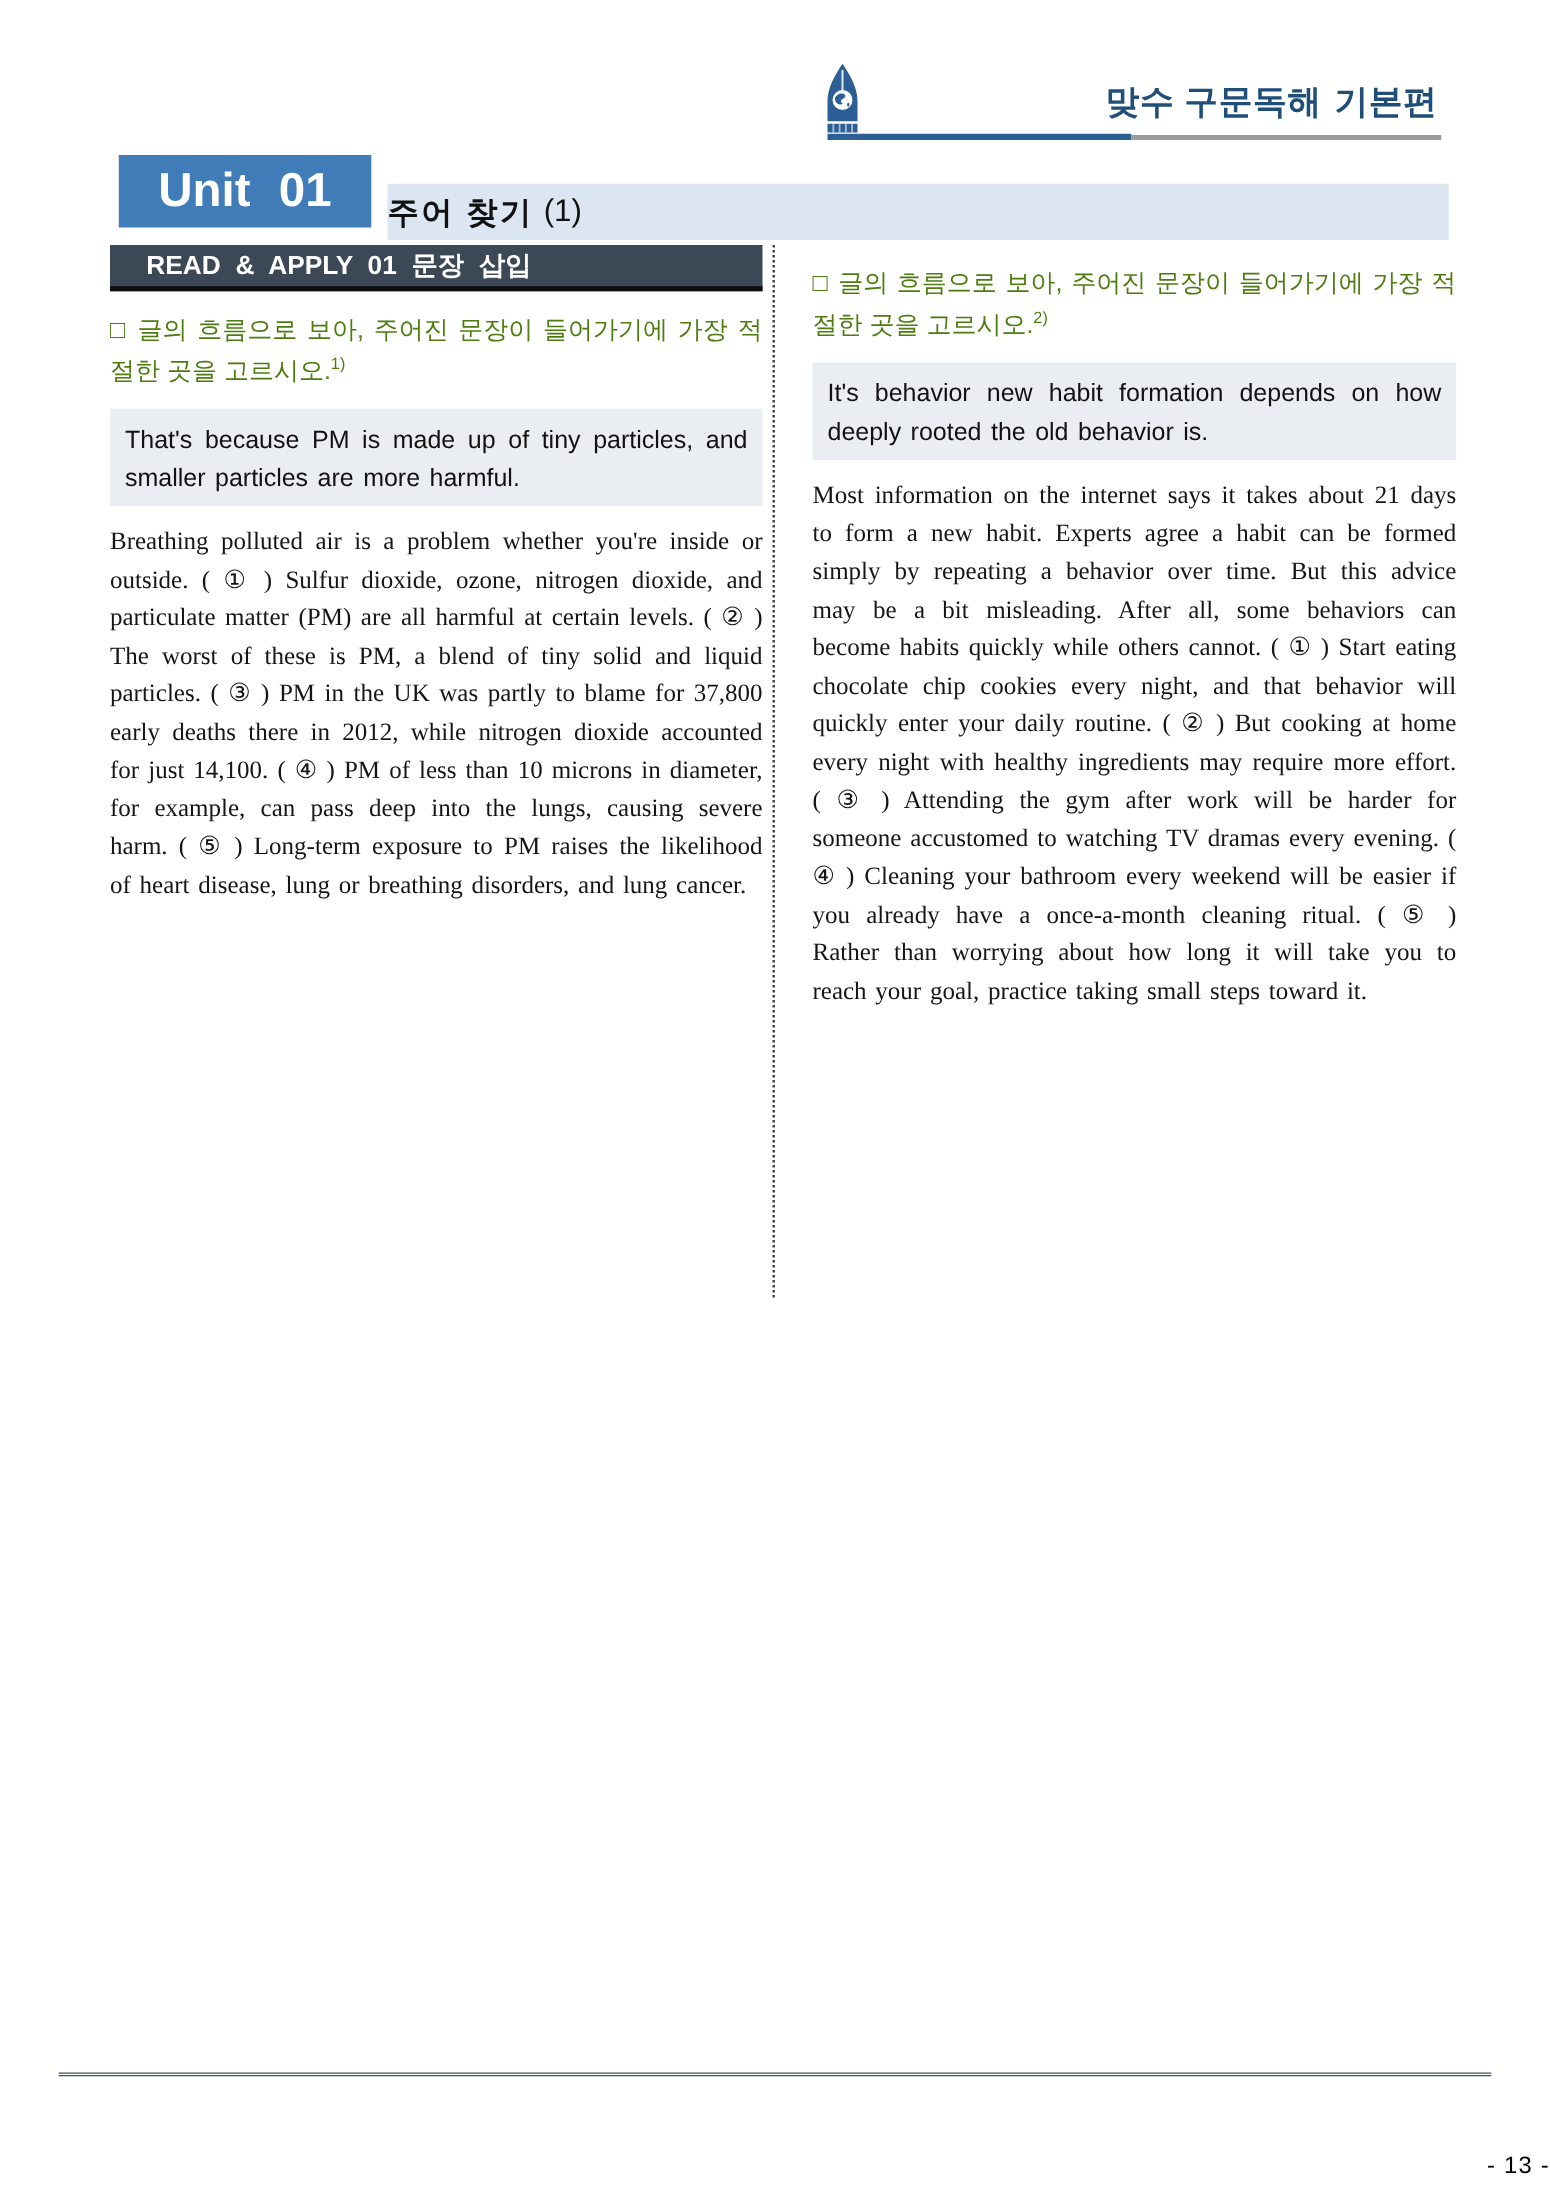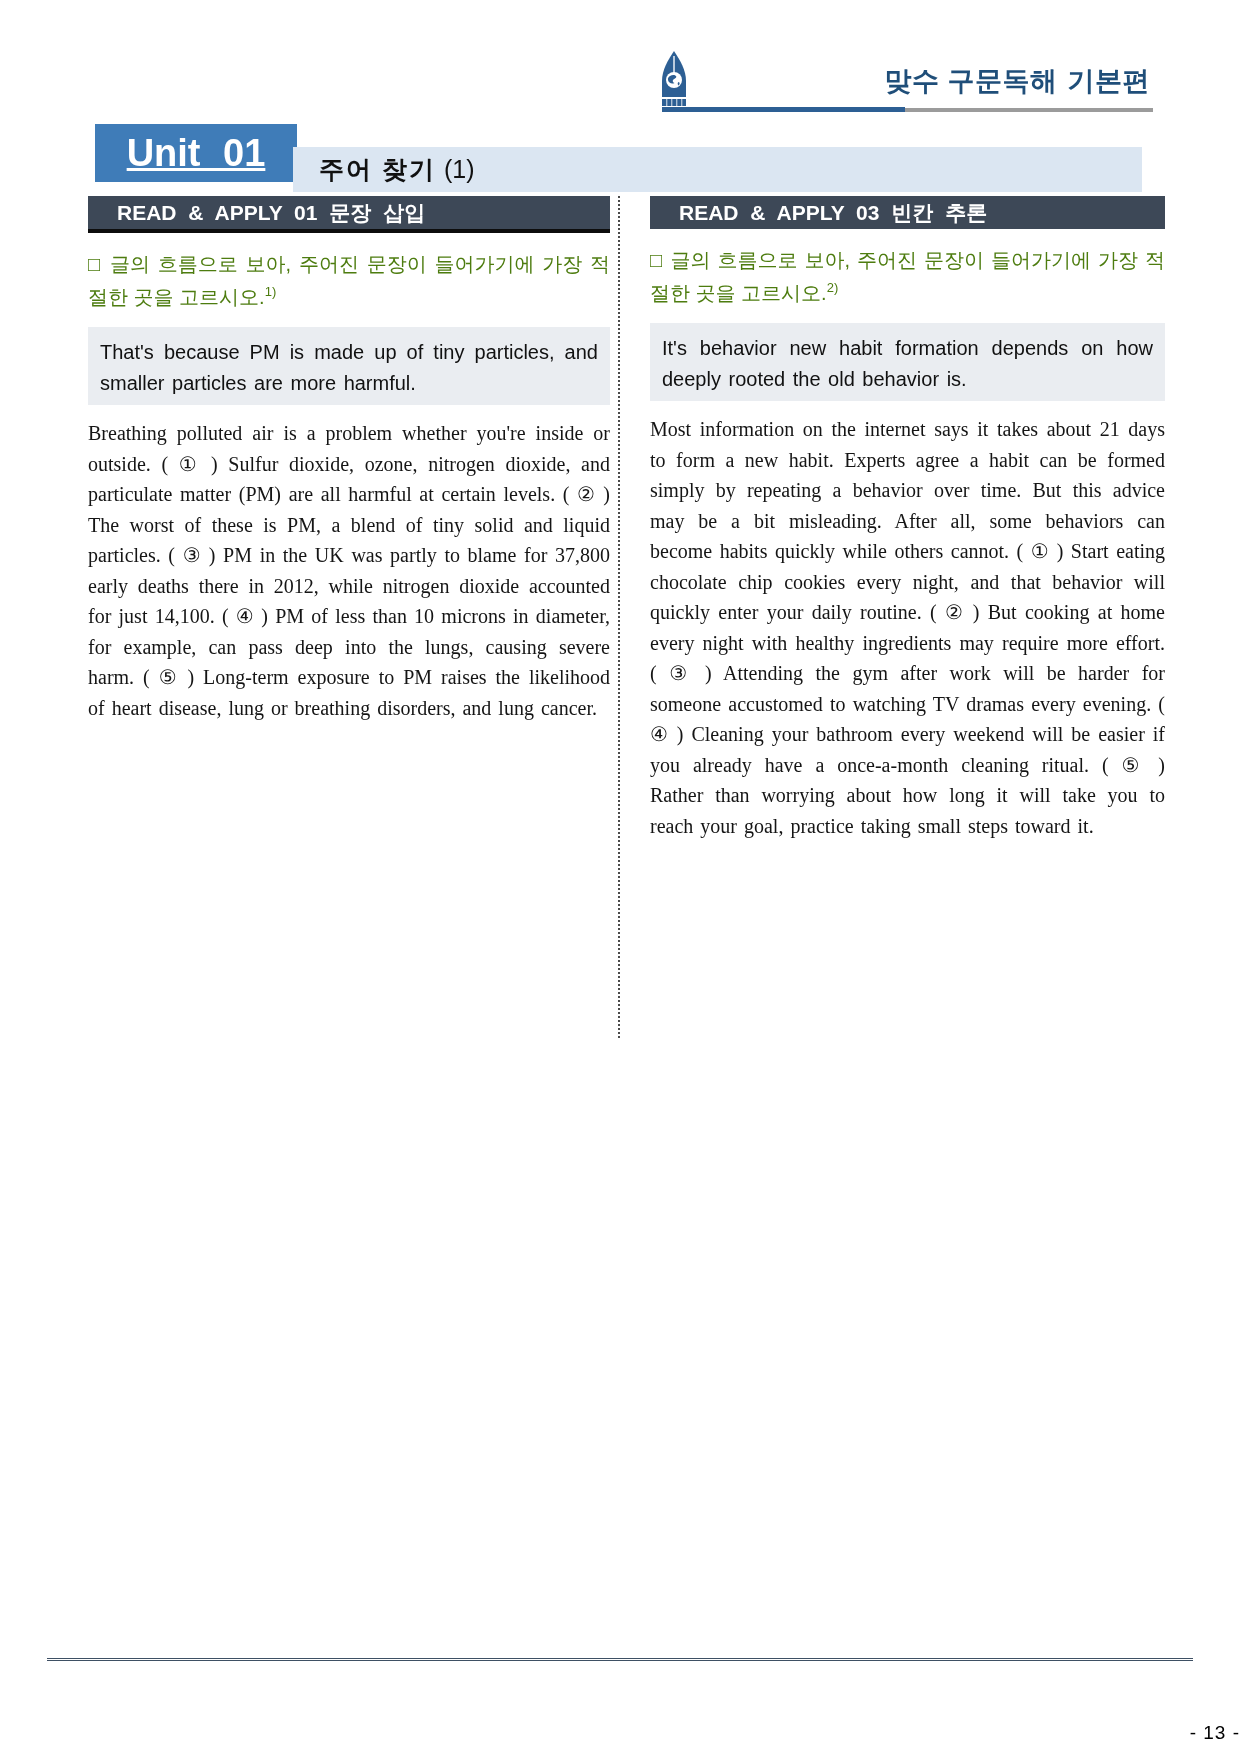--- a/index.html
+++ b/index.html
@@ -16,26 +16,26 @@
   }
   .brand .bold { font-weight:800; margin-left:10px; }
   .rule-blue { position:absolute; left:662px; top:107px; width:243px; height:5px; background:#2d5f94; }
   .rule-gray { position:absolute; left:905px; top:108px; width:248px; height:4px; background:#9b9b9b; }
   .pen-wrap { position:absolute; left:656px; top:50px; width:36px; height:62px; }
 
   
   .unit-box {
     position:absolute; left:95px; top:124px; width:202px; height:58px;
     background:#3f7cb8; color:#ffffff; font-size:38px; font-weight:bold;
-    display:flex; align-items:center; justify-content:center; word-spacing:12px;text-decoration:underline;
+    display:flex; align-items:center; justify-content:center; word-spacing:12px;
   }
   .unit-banner {
-    position:absolute; left:293px; top:147px; width:849px; height:45px;
+    position:absolute; left:310px; top:147px; width:849px; height:45px;
     background:#dbe6f2; display:flex; align-items:center; box-sizing:border-box;
-    padding-left:26px; font-size:25px; color:#111;
+    font-size:25px; color:#111;
   }
   .unit-banner .subtitle { font-weight:800; letter-spacing:2px; }
   .unit-banner .suffix { font-weight:400; margin-left:8px; }
 
   
   .divider {
     position:absolute; left:618px; top:196px; height:842px; width:0;
     border-left:2px dotted #4a4a4a;
   }
   .col { position:absolute; top:196px; }
@@ -109,21 +109,20 @@
   <div class="divider"></div>
 
   <section class="col col-left">
     <div class="section-bar underlined">READ &amp; APPLY 01 문장 삽입</div>
     <div class="instruction"><span>□ 글의 흐름으로 보아, 주어진 문장이 들어가기에 가장 적절한 곳을 고르시오.</span><sup>1)</sup></div>
     <div class="quote-box">That's because PM is made up of tiny particles, and smaller particles are more harmful.</div>
     <div class="passage">Breathing polluted air is a problem whether you're inside or outside. ( ① ) Sulfur dioxide, ozone, nitrogen dioxide, and particulate matter (PM) are all harmful at certain levels. ( ② ) The worst of these is PM, a blend of tiny solid and liquid particles. ( ③ ) PM in the UK was partly to blame for 37,800 early deaths there in 2012, while nitrogen dioxide accounted for just 14,100. ( ④ ) PM of less than 10 microns in diameter, for example, can pass deep into the lungs, causing severe harm. ( ⑤ ) Long-term exposure to PM raises the likelihood of heart disease, lung or breathing disorders, and lung cancer.</div>
   </section>
 
   <section class="col col-right">
-    <div class="section-bar">READ &amp; APPLY 03 빈칸 추론</div>
     <div class="instruction"><span>□ 글의 흐름으로 보아, 주어진 문장이 들어가기에 가장 적절한 곳을 고르시오.</span><sup>2)</sup></div>
     <div class="quote-box">It's behavior new habit formation depends on how deeply rooted the old behavior is.</div>
     <div class="passage">Most information on the internet says it takes about 21 days to form a new habit. Experts agree a habit can be formed simply by repeating a behavior over time. But this advice may be a bit misleading. After all, some behaviors can become habits quickly while others cannot. ( ① ) Start eating chocolate chip cookies every night, and that behavior will quickly enter your daily routine. ( ② ) But cooking at home every night with healthy ingredients may require more effort. ( ③ ) Attending the gym after work will be harder for someone accustomed to watching TV dramas every evening. ( ④ ) Cleaning your bathroom every weekend will be easier if you already have a once-a-month cleaning ritual. ( ⑤ ) Rather than worrying about how long it will take you to reach your goal, practice taking small steps toward it.</div>
   </section>
 
   <div class="footer-rule"></div>
   <div class="page-number">- 13 -</div>
 
 </div>
 

